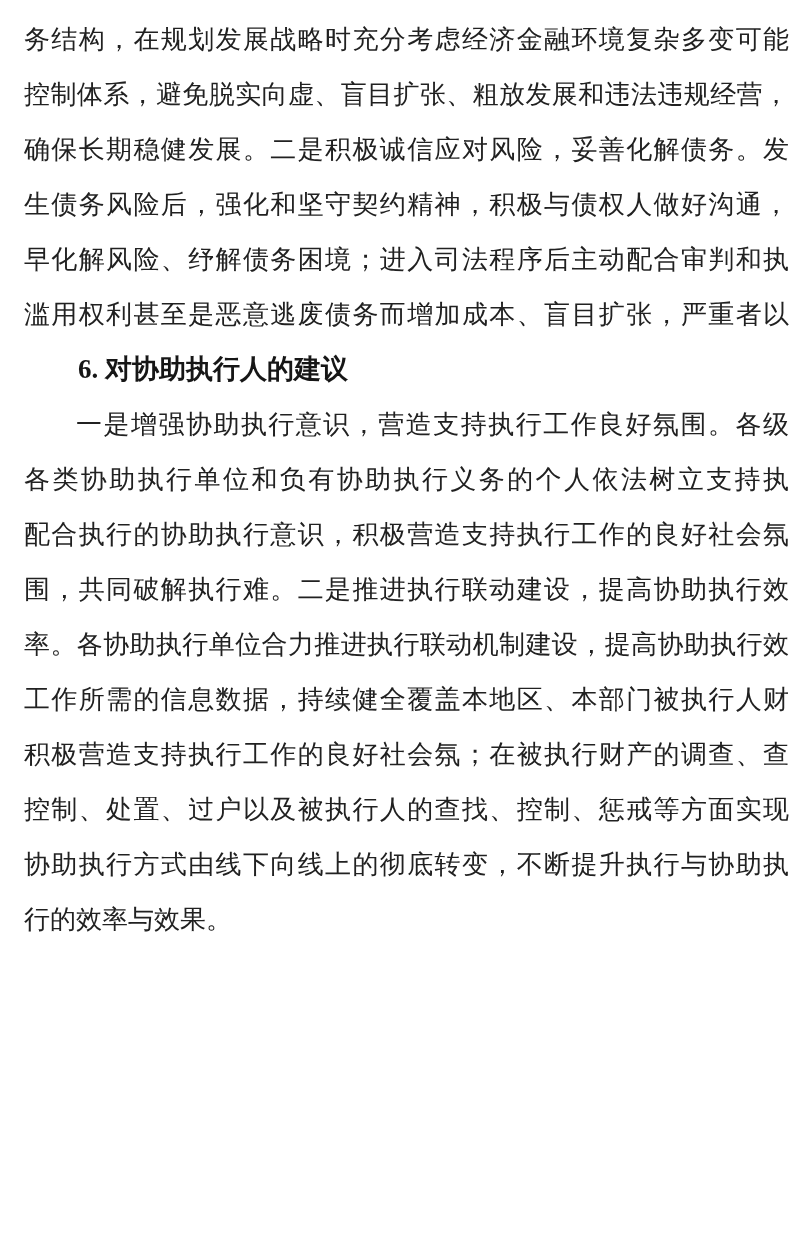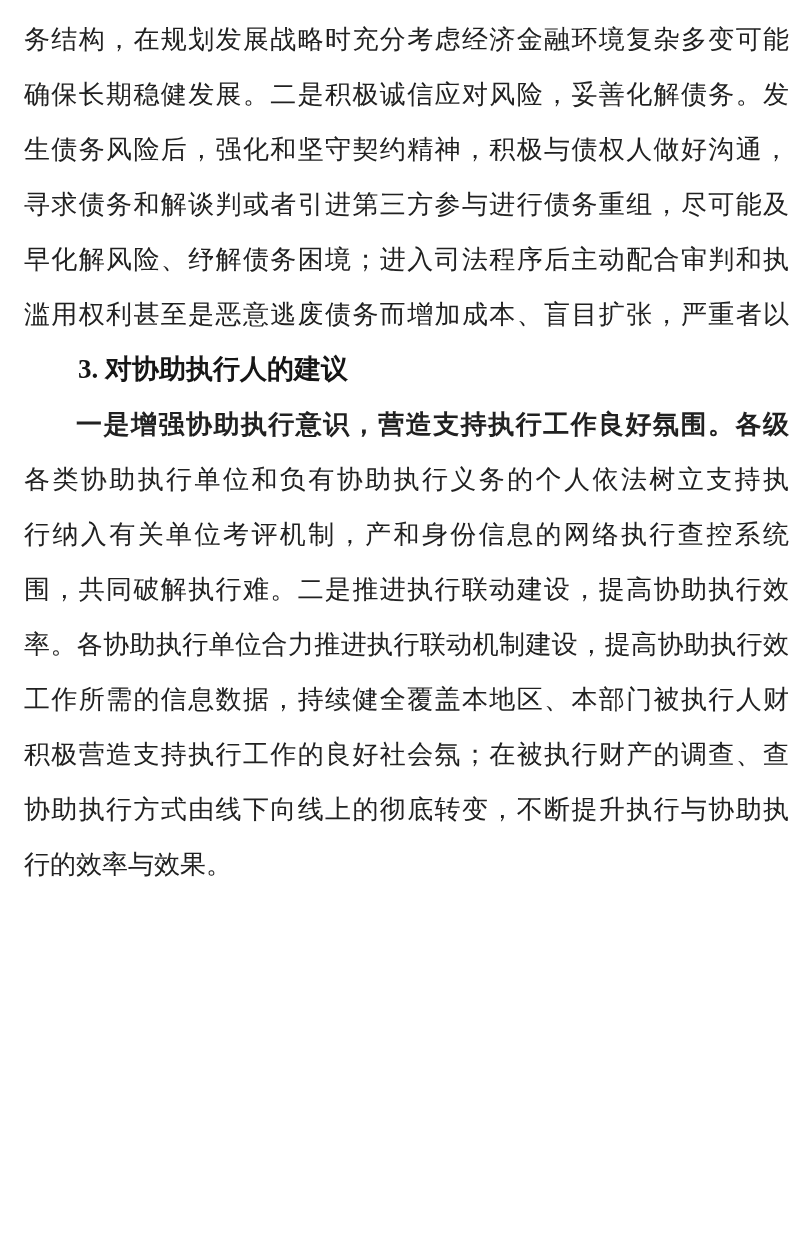--- a/index.html
+++ b/index.html
@@ -27,53 +27,53 @@
     text-align: justify;
     text-align-last: justify;
     height: 55px;
     overflow: hidden;
   }
   .text-line.last-line {
     text-align-last: left;
   }
   .text-line.indented {
     text-indent: 2em;
-    font-weight: bold;
   }
   .section-heading {
     font-weight: bold;
     text-indent: 2em;
     height: 55px;
     font-size: 27px;
     line-height: 55px;
     color: #161616;
     overflow: hidden;
   }
 </style>
 </head>
 <body>
 
 <div class="doc-page">
 
   <div>
     <div class="text-line">务结构，在规划发展战略时充分考虑经济金融环境复杂多变可能</div>
+    <div class="text-line">控制体系，避免脱实向虚、盲目扩张、粗放发展和违法违规经营，</div>
     <div class="text-line">确保长期稳健发展。二是积极诚信应对风险，妥善化解债务。发</div>
     <div class="text-line">生债务风险后，强化和坚守契约精神，积极与债权人做好沟通，</div>
-    <div class="text-line">寻求债务和解谈判或者引进第三方参与进行债务重组，尽可能及</div>
     <div class="text-line">早化解风险、纾解债务困境；进入司法程序后主动配合审判和执</div>
     <div class="text-line">滥用权利甚至是恶意逃废债务而增加成本、盲目扩张，严重者以</div>
   </div>
 
-  <div class="section-heading">3. 对协助执行人的建议</div>
+  <div class="section-heading">6. 对协助执行人的建议</div>
 
   <div>
     <div class="text-line indented">一是增强协助执行意识，营造支持执行工作良好氛围。各级</div>
     <div class="text-line">各类协助执行单位和负有协助执行义务的个人依法树立支持执</div>
-    <div class="text-line">行纳入有关单位考评机制，产和身份信息的网络执行查控系统</div>
+    <div class="text-line">配合执行的协助执行意识，积极营造支持执行工作的良好社会氛</div>
     <div class="text-line">围，共同破解执行难。二是推进执行联动建设，提高协助执行效</div>
     <div class="text-line">率。各协助执行单位合力推进执行联动机制建设，提高协助执行效</div>
     <div class="text-line">工作所需的信息数据，持续健全覆盖本地区、本部门被执行人财</div>
     <div class="text-line">积极营造支持执行工作的良好社会氛；在被执行财产的调查、查询、</div>
+    <div class="text-line">控制、处置、过户以及被执行人的查找、控制、惩戒等方面实现</div>
     <div class="text-line">协助执行方式由线下向线上的彻底转变，不断提升执行与协助执</div>
     <div class="text-line last-line">行的效率与效果。</div>
   </div>
 
 </div>
 
 </body></html>

